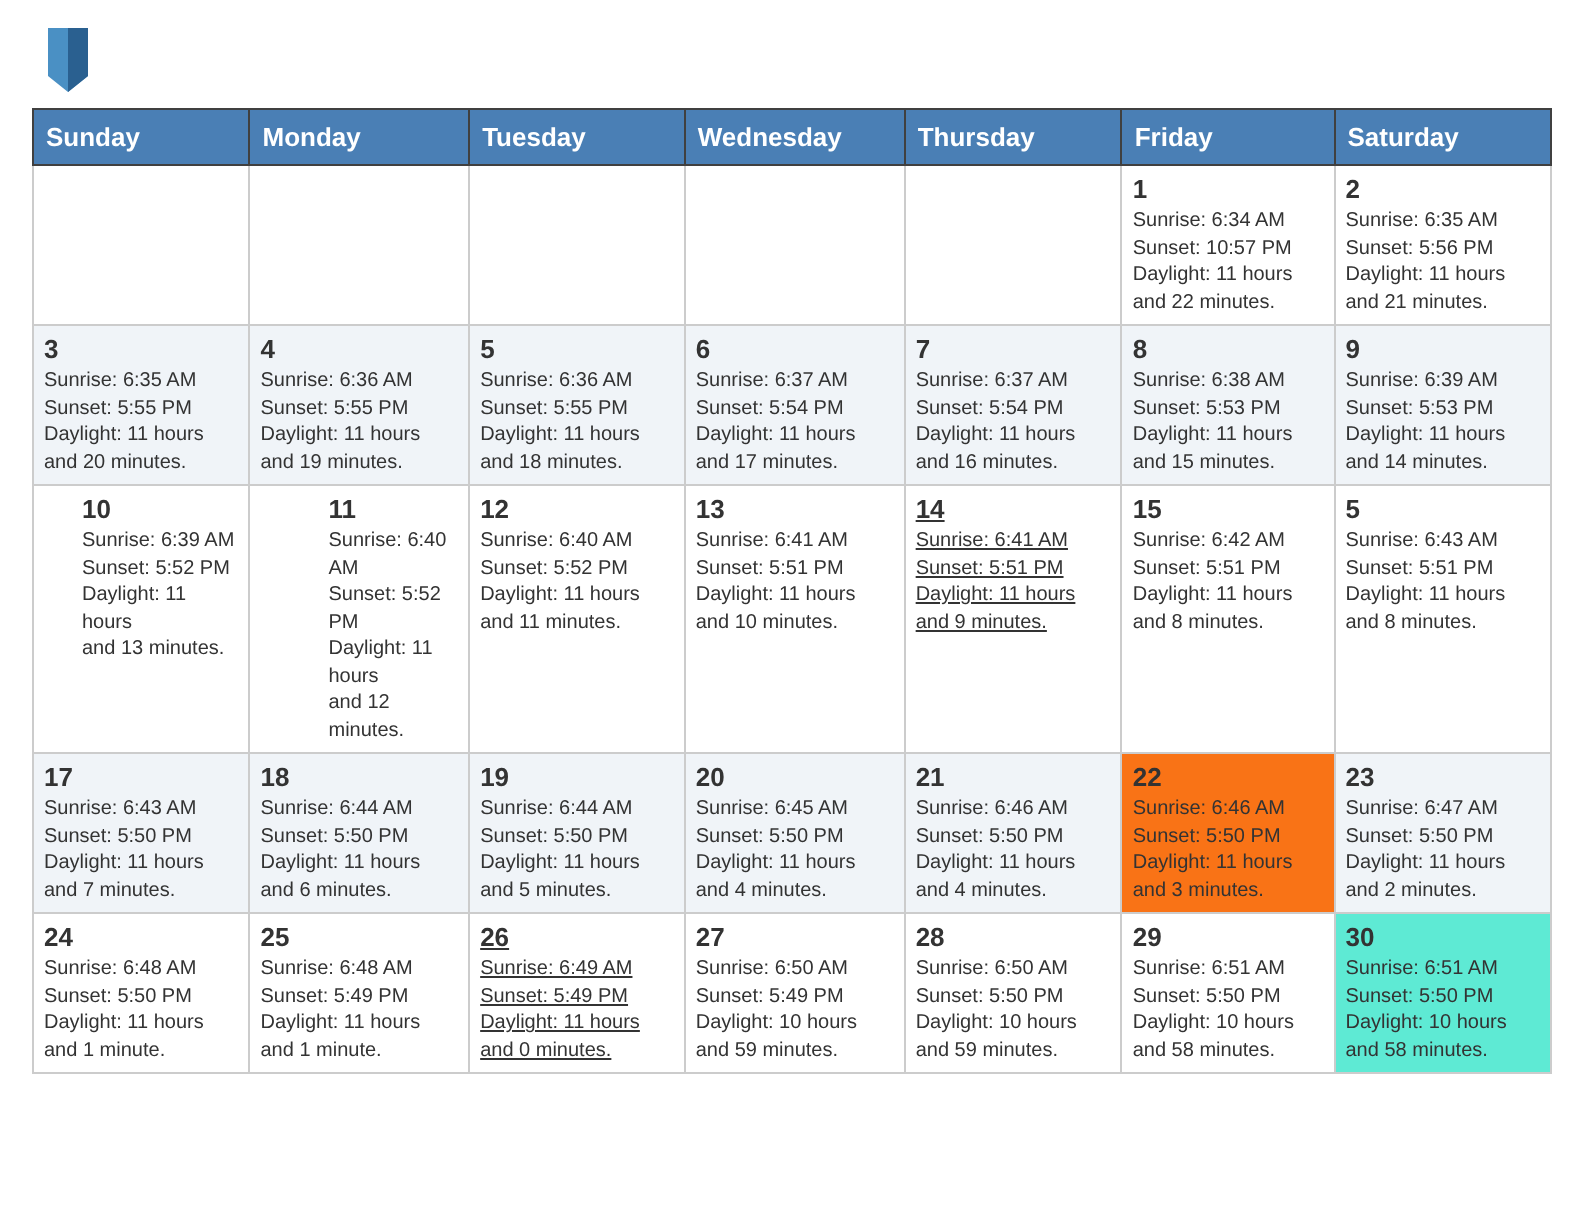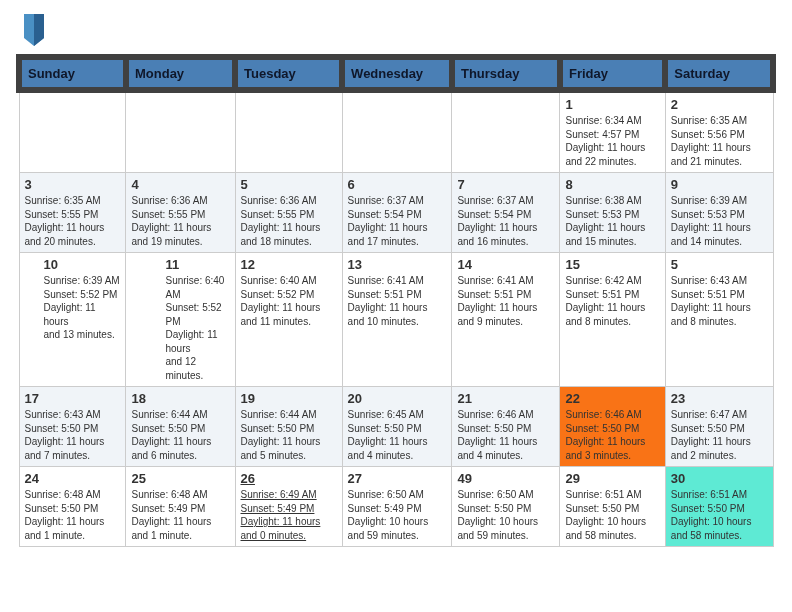--- a/index.html
+++ b/index.html
@@ -45,26 +45,26 @@
     .subtitle {
       font-size: 16px;
       color: #555;
     }
     .calendar {
       width: 100%;
       border-collapse: collapse;
     }
     .calendar th {
       background: #4a7fb5;
-      color: #0f172a;
+      color: #ffffff;
       font-size: 13px;
       font-weight: bold;
       padding: 6px 6px;
       text-align: left;
-      border: 6px solid #404040;
+      border: 1px solid #404040;
     }
     .calendar td {
       vertical-align: top;
       border: 1px solid #ccc;
       padding: 4px 5px;
       width: 113px;
       min-height: 80px;
       background: #fff;
       font-size: 10.5px;
       color: #333;
@@ -131,21 +131,21 @@
         </tr>
     </thead>
     <tbody id="calendar-body">
     <tr>
           <td class="empty-cell"></td>
           <td class="empty-cell"></td>
           <td class="empty-cell"></td>
           <td class="empty-cell"></td>
           <td class="empty-cell"></td>
           <td style="background: rgb(255, 255, 255);"><span class="day-num">1</span><span class="day-detail" style="white-space: pre-line;">Sunrise: 6:34 AM
-Sunset: 4:57 PM
+Sunset: 10:57 PM
 Daylight: 11 hours
 and 22 minutes.</span></td>
           <td style="background: rgb(255, 255, 255);"><span class="day-num">2</span><span class="day-detail" style="white-space: pre-line;">Sunrise: 6:35 AM
 Sunset: 5:56 PM
 Daylight: 11 hours
 and 21 minutes.</span></td>
         </tr>
         <tr>
           <td style="background: rgb(240, 244, 248);"><span class="day-num">3</span><span class="day-detail" style="white-space: pre-line;">Sunrise: 6:35 AM
 Sunset: 5:55 PM
@@ -186,21 +186,21 @@
 Daylight: 11 hours
 and 12 minutes.</span></td>
           <td style="background: rgb(255, 255, 255);"><span class="day-num">12</span><span class="day-detail" style="white-space: pre-line;">Sunrise: 6:40 AM
 Sunset: 5:52 PM
 Daylight: 11 hours
 and 11 minutes.</span></td>
           <td style="background: rgb(255, 255, 255);"><span class="day-num">13</span><span class="day-detail" style="white-space: pre-line;">Sunrise: 6:41 AM
 Sunset: 5:51 PM
 Daylight: 11 hours
 and 10 minutes.</span></td>
-          <td style="background: rgb(255, 255, 255);"><span class="day-num">14</span><span class="day-detail" style="white-space: pre-line;">Sunrise: 6:41 AM
+          <td style="background: rgb(255, 255, 255); text-decoration: underline;"><span class="day-num">14</span><span class="day-detail" style="white-space: pre-line;">Sunrise: 6:41 AM
 Sunset: 5:51 PM
 Daylight: 11 hours
 and 9 minutes.</span></td>
           <td style="background: rgb(255, 255, 255);"><span class="day-num">15</span><span class="day-detail" style="white-space: pre-line;">Sunrise: 6:42 AM
 Sunset: 5:51 PM
 Daylight: 11 hours
 and 8 minutes.</span></td>
           <td style="background: rgb(255, 255, 255);"><span class="day-num">5</span><span class="day-detail" style="white-space: pre-line;">Sunrise: 6:43 AM
 Sunset: 5:51 PM
 Daylight: 11 hours
@@ -246,21 +246,21 @@
 Daylight: 11 hours
 and 1 minute.</span></td>
           <td style="background: rgb(255, 255, 255); text-decoration: underline;"><span class="day-num">26</span><span class="day-detail" style="white-space: pre-line;">Sunrise: 6:49 AM
 Sunset: 5:49 PM
 Daylight: 11 hours
 and 0 minutes.</span></td>
           <td style="background: rgb(255, 255, 255);"><span class="day-num">27</span><span class="day-detail" style="white-space: pre-line;">Sunrise: 6:50 AM
 Sunset: 5:49 PM
 Daylight: 10 hours
 and 59 minutes.</span></td>
-          <td style="background: rgb(255, 255, 255);"><span class="day-num">49</span><span class="day-detail" style="white-space: pre-line;">Sunrise: 6:50 AM
+          <td style="background: rgb(255, 255, 255);"><span class="day-num">28</span><span class="day-detail" style="white-space: pre-line;">Sunrise: 6:50 AM
 Sunset: 5:50 PM
 Daylight: 10 hours
 and 59 minutes.</span></td>
           <td style="background: rgb(255, 255, 255);"><span class="day-num">29</span><span class="day-detail" style="white-space: pre-line;">Sunrise: 6:51 AM
 Sunset: 5:50 PM
 Daylight: 10 hours
 and 58 minutes.</span></td>
           <td style="background: #5eead4;"><span class="day-num">30</span><span class="day-detail" style="white-space: pre-line;">Sunrise: 6:51 AM
 Sunset: 5:50 PM
 Daylight: 10 hours

